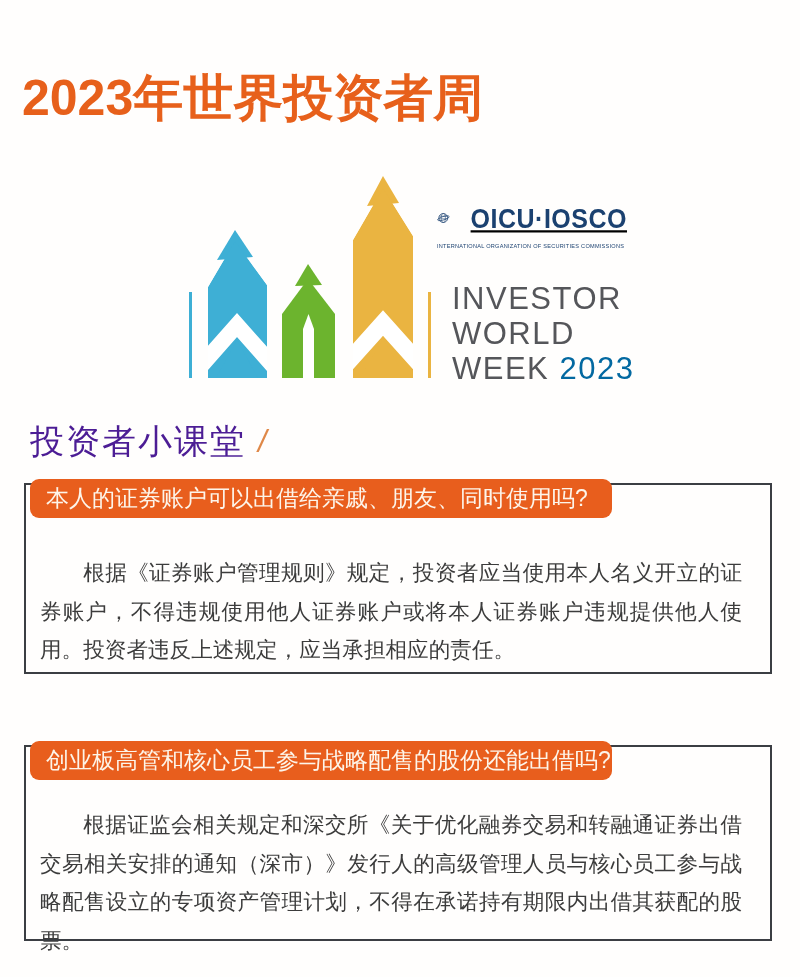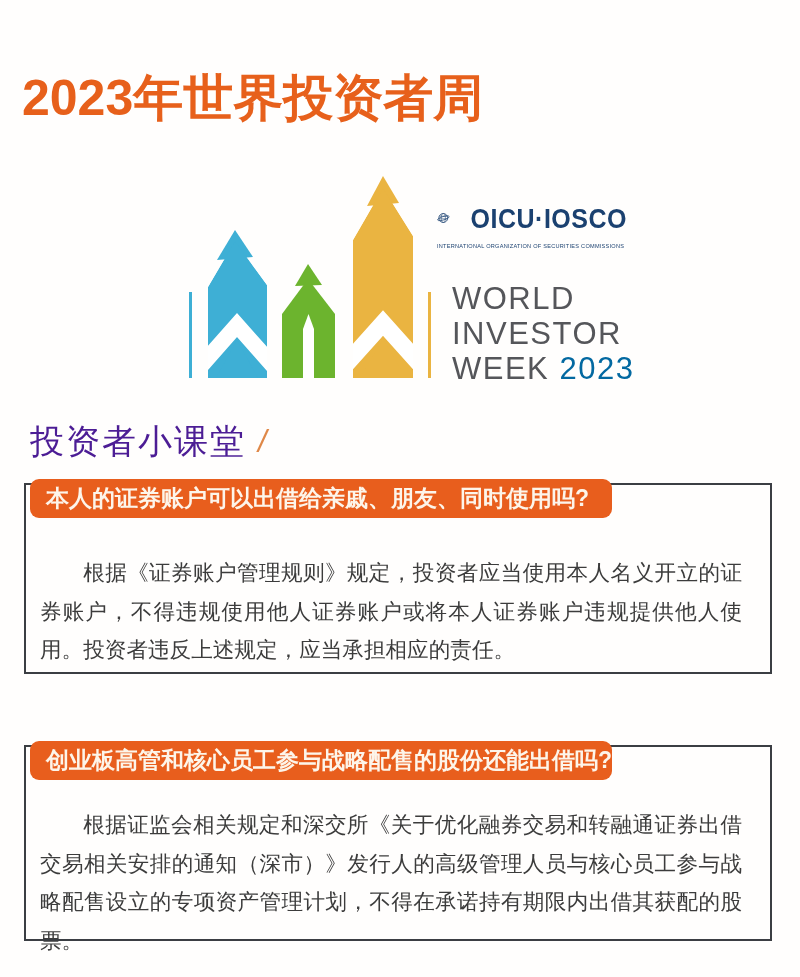--- a/index.html
+++ b/index.html
@@ -10,21 +10,21 @@
   .main-title{
     position:absolute;left:22px;top:44px;
     font-size:50px;font-weight:900;color:#e7601b;letter-spacing:0px;line-height:1.2;
     white-space:nowrap;
     margin-top:24px;
   }
   
   .logo-cluster{position:absolute;left:0;top:0;width:800px;height:410px;}
   .pencils{position:absolute;left:185px;top:168px;}
   .iosco{position:absolute;left:437px;top:196px;width:190px;}
-  .iosco-row{display:flex;align-items:center;gap:21px;}
+  .iosco-row{display:flex;align-items:center;gap:21px;text-decoration:underline;}
   .iosco-name{
     font-size:25px;font-weight:bold;color:#1b4170;letter-spacing:0.5px;
     transform:scaleY(1.12);transform-origin:left center;white-space:nowrap;
   }
   .iosco-tagline{
     margin-top:3px;font-size:5.6px;letter-spacing:0.25px;color:#1b4170;white-space:nowrap;
   }
   .wiw-text{
     position:absolute;left:452px;top:281px;
     font-size:31px;font-weight:300;color:#55565a;letter-spacing:1.5px;line-height:35px;
@@ -43,21 +43,21 @@
   
   .qa-card{
     position:absolute;left:24px;width:748px;
     border:2px solid #3b3e43;background:#fffefd;box-sizing:border-box;
   }
   .qa-card.card-1{top:483px;height:191px;}
   .qa-card.card-2{top:745px;height:196px;}
   .qa-question{
     position:absolute;left:4px;top:-6px;width:582px;height:39px;
     background:#e85e1d;border-radius:9px;box-sizing:border-box;
-    color:#fdf5ea;font-size:23px;font-weight:700;line-height:39px;
+    color:#fdf5ea;font-size:23px;font-weight:400;line-height:39px;
     padding-left:16px;white-space:nowrap;overflow:hidden;
   }
   .qa-answer{
     position:absolute;left:0;top:33px;right:0;
     padding:36px 28px 0 14px;
     font-size:21.6px;line-height:38.5px;color:#3c3c3c;
     text-indent:2em;text-align:justify;
   }
   .qa-card.card-2 .qa-answer{padding-top:26px;}
 </style>
@@ -106,22 +106,22 @@
           <line x1="9" y1="17" x2="39" y2="17" stroke="#1b4170" stroke-width="2"></line>
           <line x1="8" y1="27" x2="40" y2="27" stroke="#1b4170" stroke-width="2"></line>
           <ellipse cx="24" cy="25" rx="23" ry="6.5" fill="none" stroke="#1b4170" stroke-width="2.5" transform="rotate(-17 24 24)"></ellipse>
         </svg>
         <div class="iosco-name">OICU·IOSCO</div>
       </div>
       <div class="iosco-tagline">INTERNATIONAL ORGANIZATION OF SECURITIES COMMISSIONS</div>
     </div>
 
     <div class="wiw-text">
+      <div class="row">INVESTOR</div>
       <div class="row">WORLD</div>
-      <div class="row">INVESTOR</div>
       <div class="row"><span>WEEK</span> <span class="wiw-year">2023</span></div>
     </div>
   </div>
 
   <div class="section-heading">投资者小课堂</div>
   <div class="section-slash">/</div>
 
   <div class="qa-card card-1">
     <div class="qa-question">本人的证券账户可以出借给亲戚、朋友、同时使用吗?</div>
     <div class="qa-answer">根据《证券账户管理规则》规定，投资者应当使用本人名义开立的证券账户，不得违规使用他人证券账户或将本人证券账户违规提供他人使用。投资者违反上述规定，应当承担相应的责任。</div>

